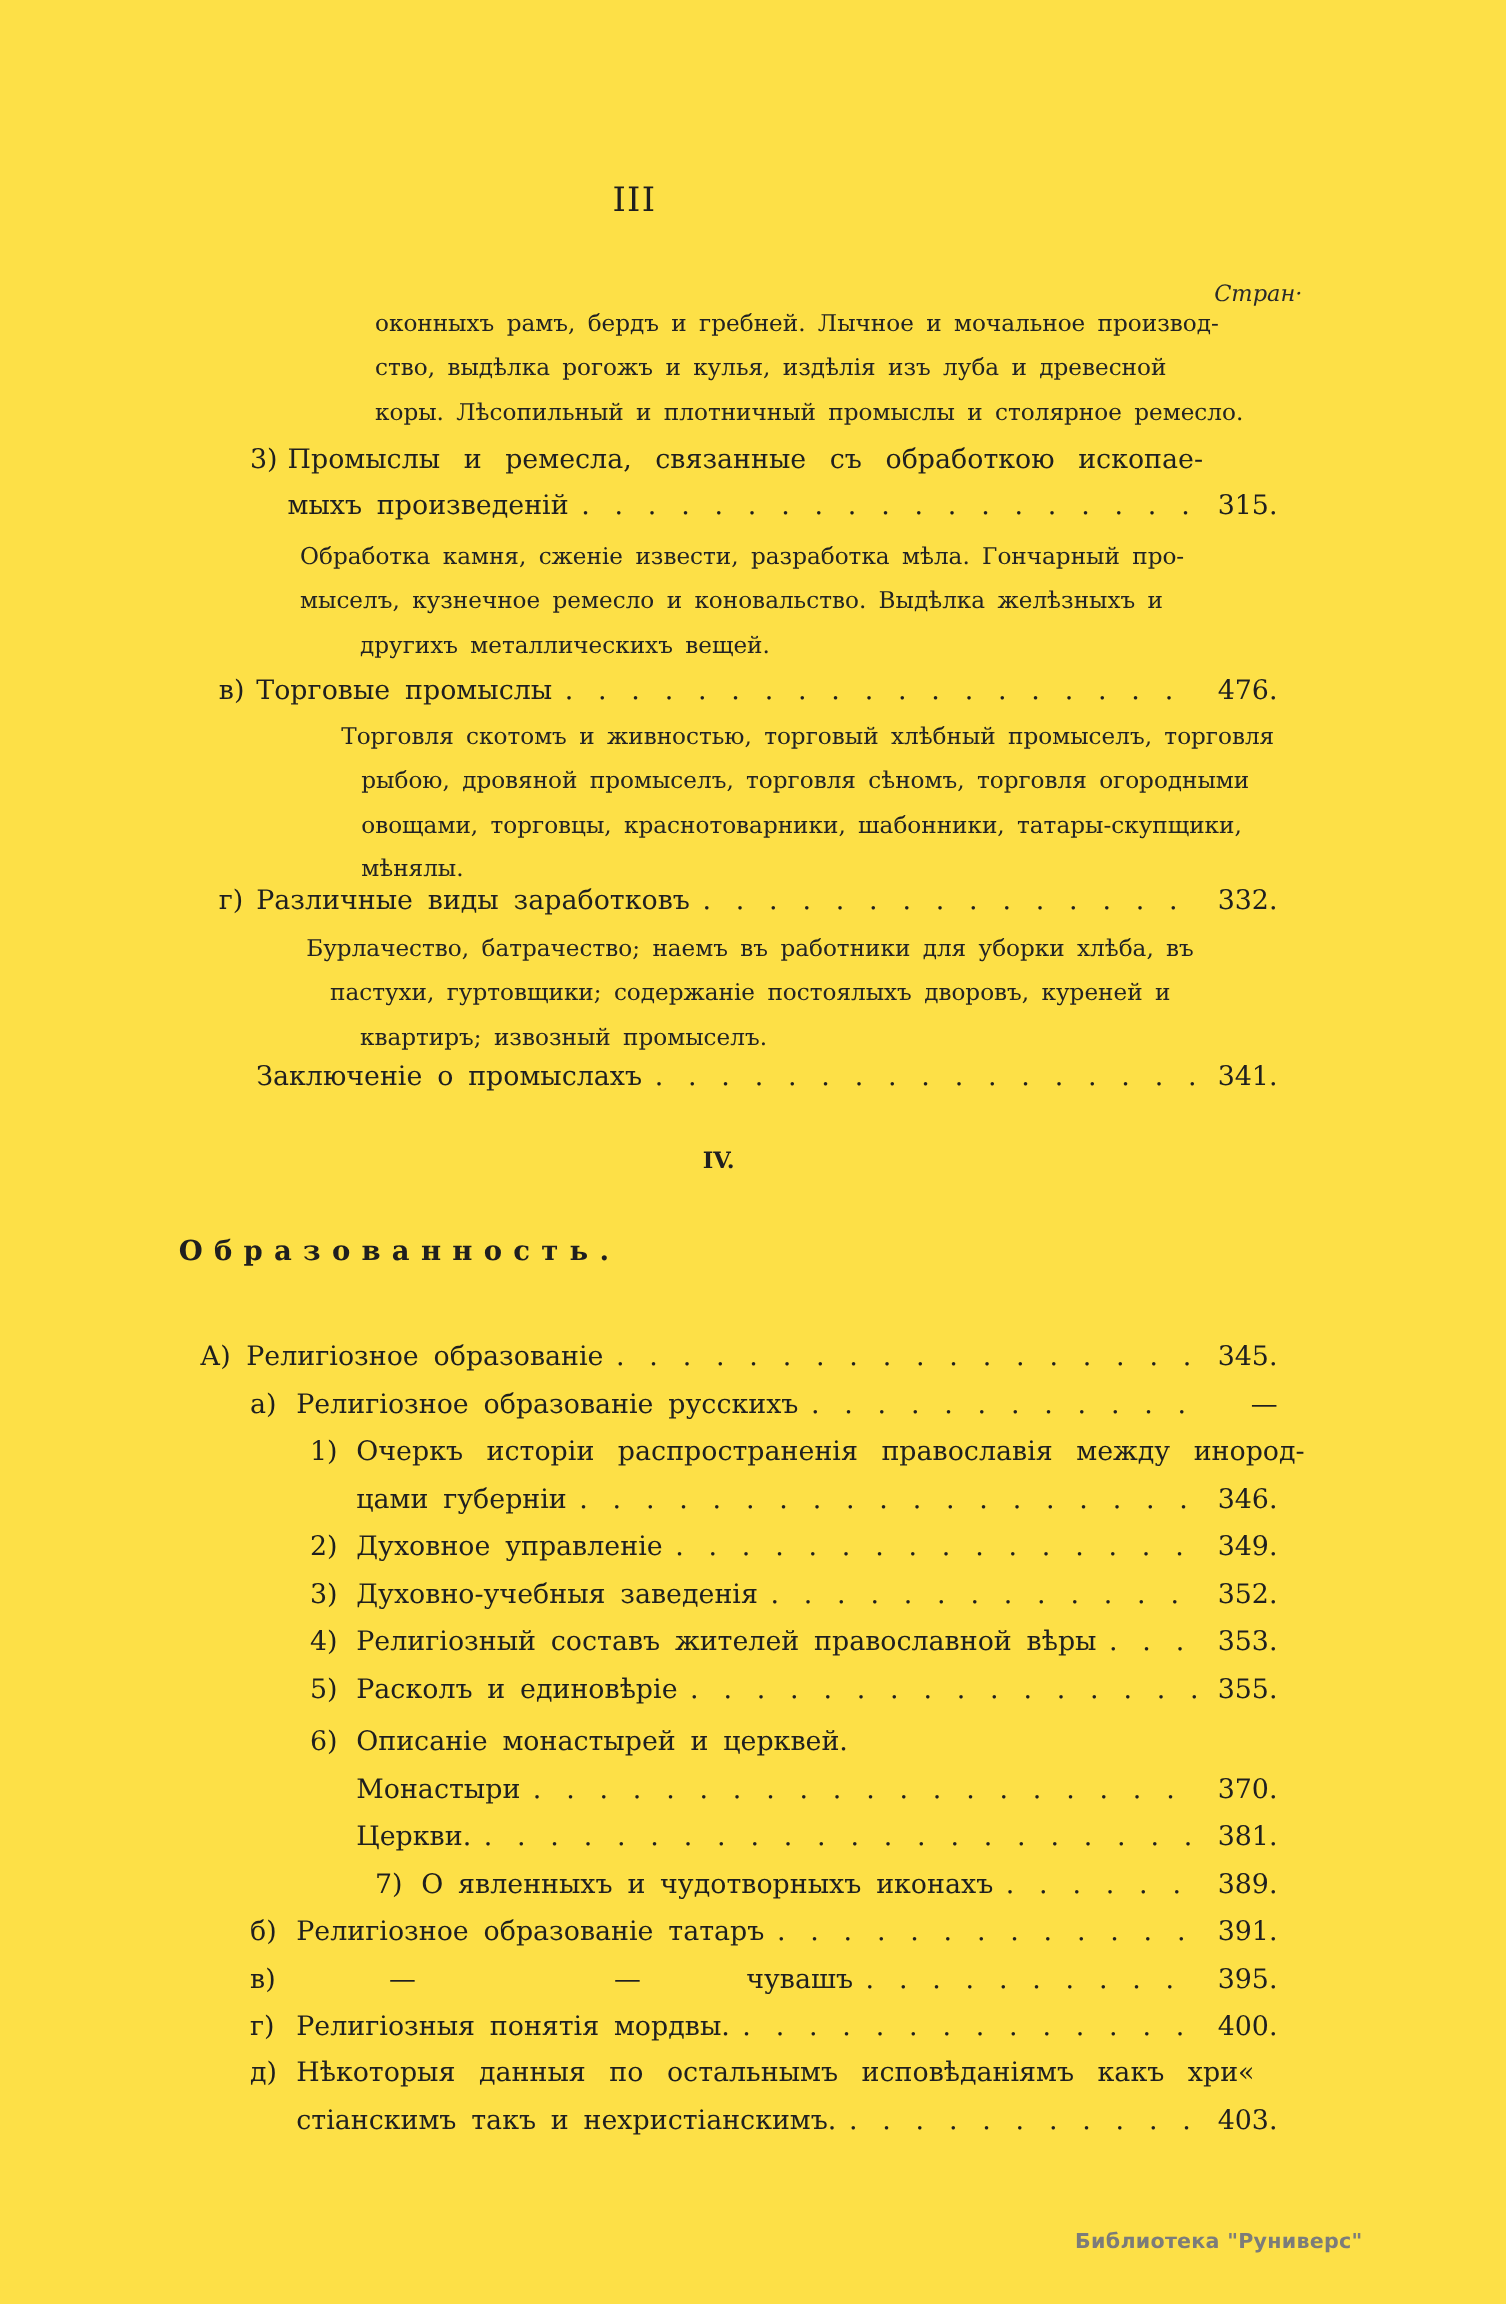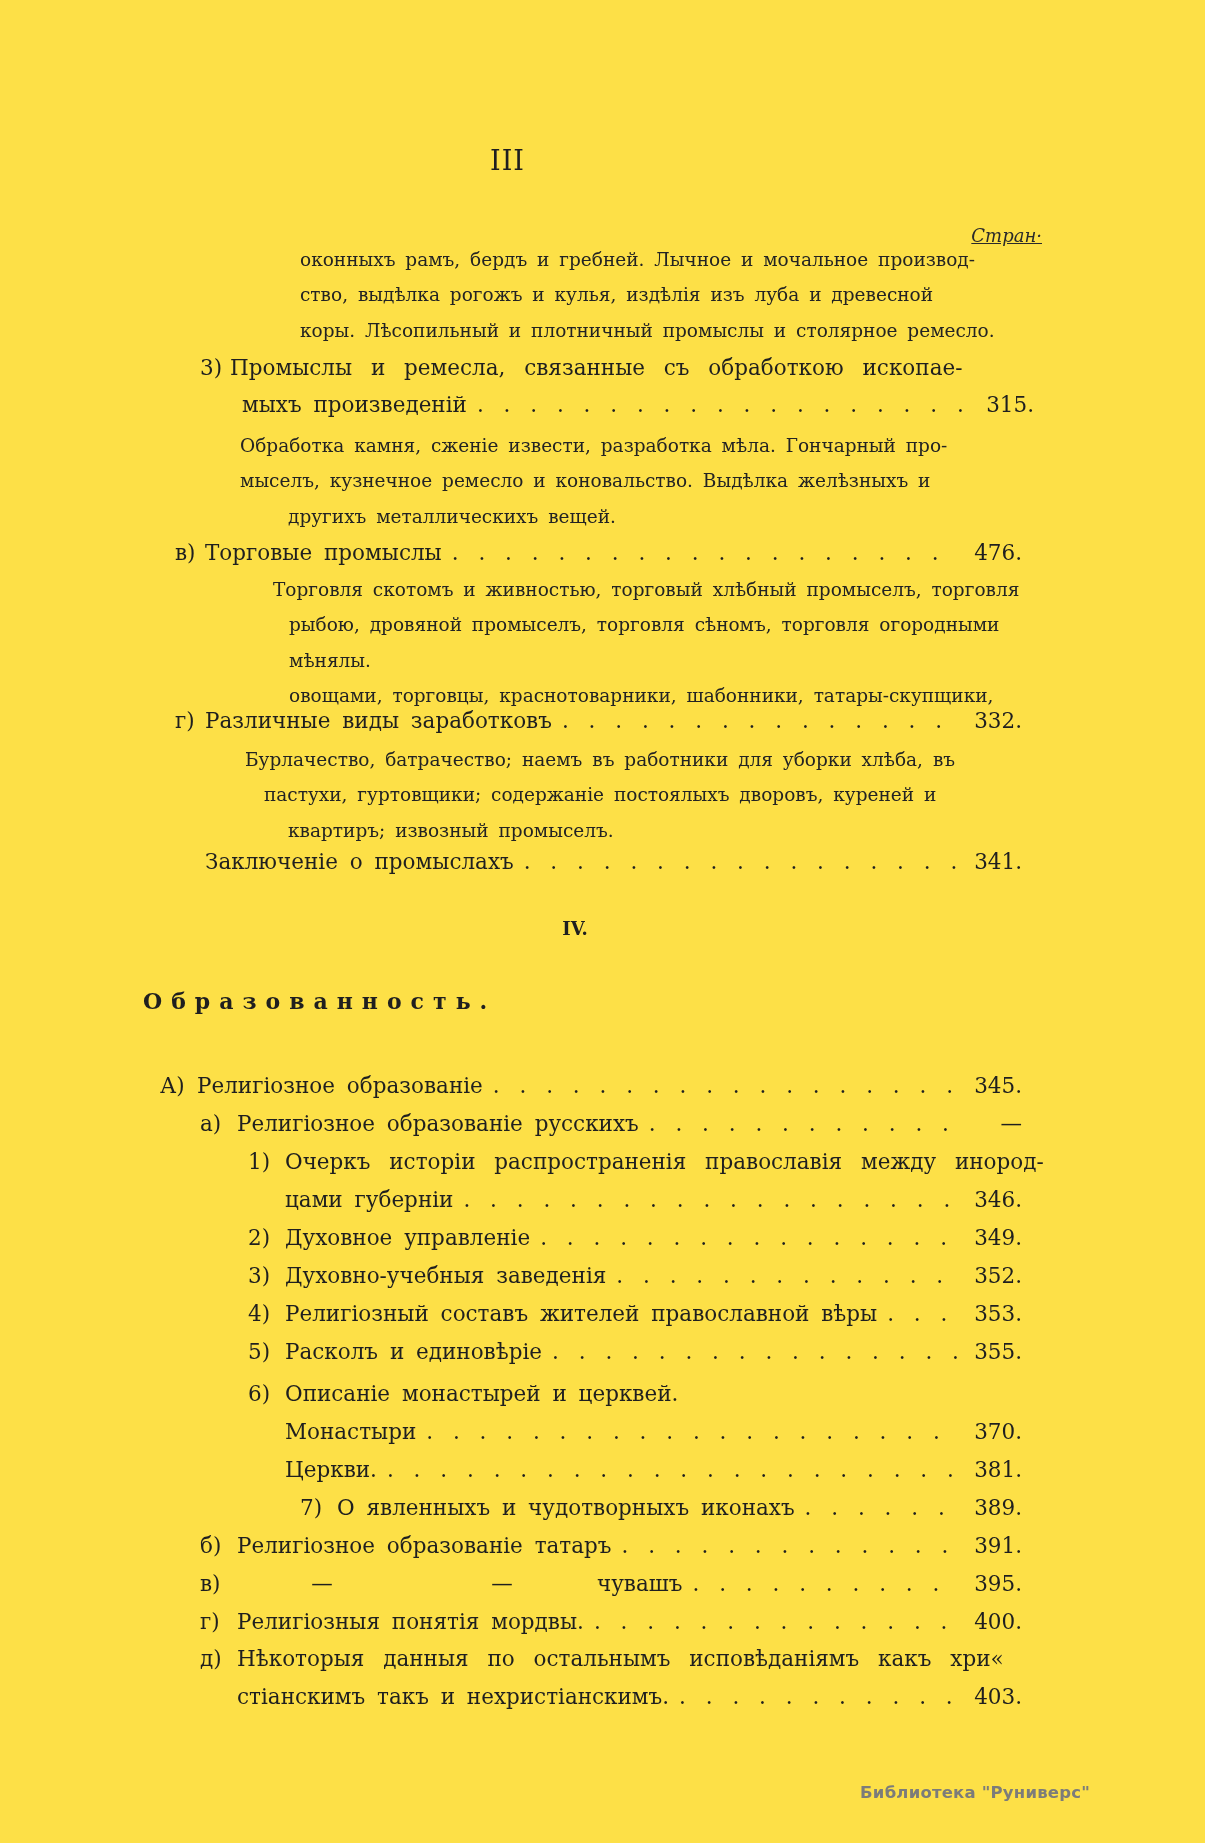--- a/index.html
+++ b/index.html
@@ -42,54 +42,54 @@
     font-weight:bold;font-size:16.5px;color:#7c7c7a;
     text-align:right;letter-spacing:0.2px;
   }
 </style>
 </head>
 <body>
 
 <div class="page">
 
   <div class="abs roman-num" style="top:145px;left:0;width:1015px;">III</div>
-  <div class="abs col-header" style="top:225px;left:760px;width:282px;text-decoration:underline;">Стран·</div>
+  <div class="abs col-header" style="top:225px;left:760px;width:282px;">Стран·</div>
 
   <div class="abs note" style="top:242px;left:300px;">
     <span class="line">оконныхъ рамъ, бердъ и гребней. Лычное и мочальное производ-</span>
     <span class="line">ство, выдѣлка рогожъ и кулья, издѣлія изъ луба и древесной</span>
     <span class="line">коры. Лѣсопильный и плотничный промыслы и столярное ремесло.</span>
   </div>
 
   <div class="abs entry wide" style="top:355px;left:200px;">
     <span class="marker m30">3)</span>
     <span>Промыслы и ремесла, связанные съ обработкою ископае-</span>
   </div>
-  <div class="abs entry" style="top:392px;left:230px;width:792px;margin-left:12px;">
+  <div class="abs entry" style="top:392px;left:230px;width:792px;">
     <span>мыхъ произведеній</span>
     <span class="dots"></span>
     <span class="pagenum">315.</span>
   </div>
   <div class="abs note" style="top:428px;left:240px;">
     <span class="line">Обработка камня, сженіе извести, разработка мѣла. Гончарный про-</span>
     <span class="line" style="">мыселъ, кузнечное ремесло и коновальство. Выдѣлка желѣзныхъ и</span>
     <span class="line" style="margin-left:48px;">другихъ металлическихъ вещей.</span>
   </div>
 
   <div class="abs entry" style="top:540px;left:175px;width:847px;">
     <span class="marker m30">в)</span>
     <span>Торговые промыслы</span>
     <span class="dots"></span>
     <span class="pagenum">476.</span>
   </div>
   <div class="abs note" style="top:572px;left:273px;">
     <span class="line">Торговля скотомъ и живностью, торговый хлѣбный промыселъ, торговля</span>
     <span class="line" style="margin-left:16px;">рыбою, дровяной промыселъ, торговля сѣномъ, торговля огородными</span>
+    <span class="line" style="margin-left:16px;">овощами, торговцы, краснотоварники, шабонники, татары-скупщики,</span>
     <span class="line" style="margin-left:16px;">мѣнялы.</span>
-    <span class="line" style="margin-left:16px;">овощами, торговцы, краснотоварники, шабонники, татары-скупщики,</span>
   </div>
 
   <div class="abs entry" style="top:708px;left:175px;width:847px;">
     <span class="marker m30">г)</span>
     <span>Различные виды заработковъ</span>
     <span class="dots"></span>
     <span class="pagenum">332.</span>
   </div>
   <div class="abs note" style="top:742px;left:245px;">
     <span class="line">Бурлачество, батрачество;  наемъ въ работники для уборки хлѣба, въ</span>

